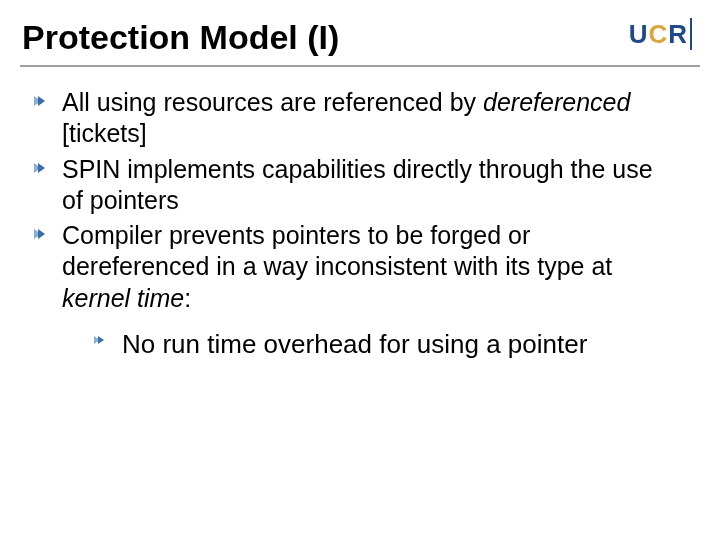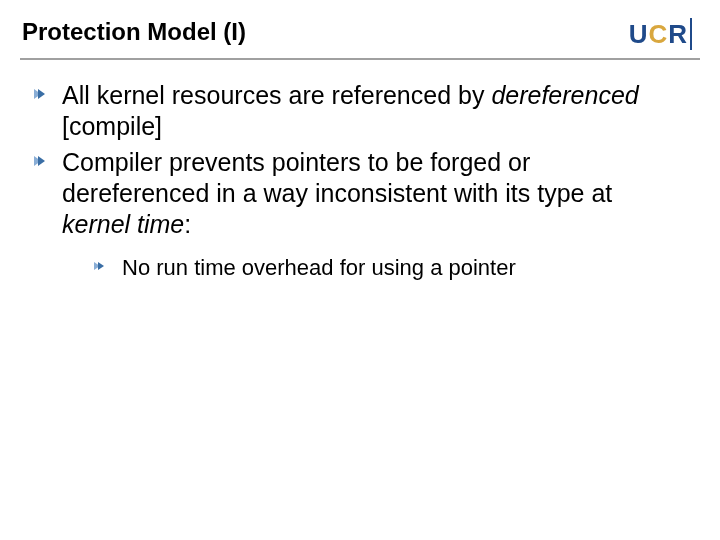--- a/index.html
+++ b/index.html
@@ -12,21 +12,21 @@
     position: relative;
     overflow: hidden;
   }
   .header {
     display: flex;
     justify-content: space-between;
     align-items: flex-start;
     padding: 18px 28px 8px 22px;
   }
   .title {
-    font-size: 24px;
+    font-size: 34px;
     font-weight: bold;
     color: #000000;
   }
   .divider {
     height: 2px;
     background: #a0a0a0;
     margin: 0 20px 20px 20px;
   }
   .logo {
     display: flex;
@@ -83,21 +83,21 @@
     z-index: -1;
   }
   ul.sub-list {
     list-style: none;
     margin-top: 14px;
     margin-left: 30px;
   }
   ul.sub-list > li {
     position: relative;
     padding-left: 30px;
-    font-size: 22px;
+    font-size: 26px;
     line-height: 1.3;
   }
   ul.sub-list > li::before {
     content: "";
     position: absolute;
     left: 6px;
     top: 8px;
     width: 0;
     height: 0;
     border-top: 4px solid transparent;
@@ -128,21 +128,24 @@
       <span class="logo-c">C</span>
       <span class="logo-r">R</span>
       <span class="logo-line"></span>
   </div>
 </div>
 <div class="divider"></div>
 
 <div class="content">
   <ul class="main-list">
     <li>
-      <span>All kernel resources are referenced by </span><span class="italic">dereferenced</span><span> [compile]</span>
+      <span>All using resources are referenced by </span><span class="italic">dereferenced</span><span> [tickets]</span>
+    </li>
+    <li>
+      <span>SPIN implements capabilities directly through the use of pointers</span>
     </li>
     <li>
       <span>Compiler prevents pointers to be forged or dereferenced in a way inconsistent with its type at </span><span class="italic">kernel time</span><span>:</span>
       <ul class="sub-list">
         <li>
           <span>No run time overhead for using a pointer</span>
         </li>
       </ul>
     </li>
   </ul>

